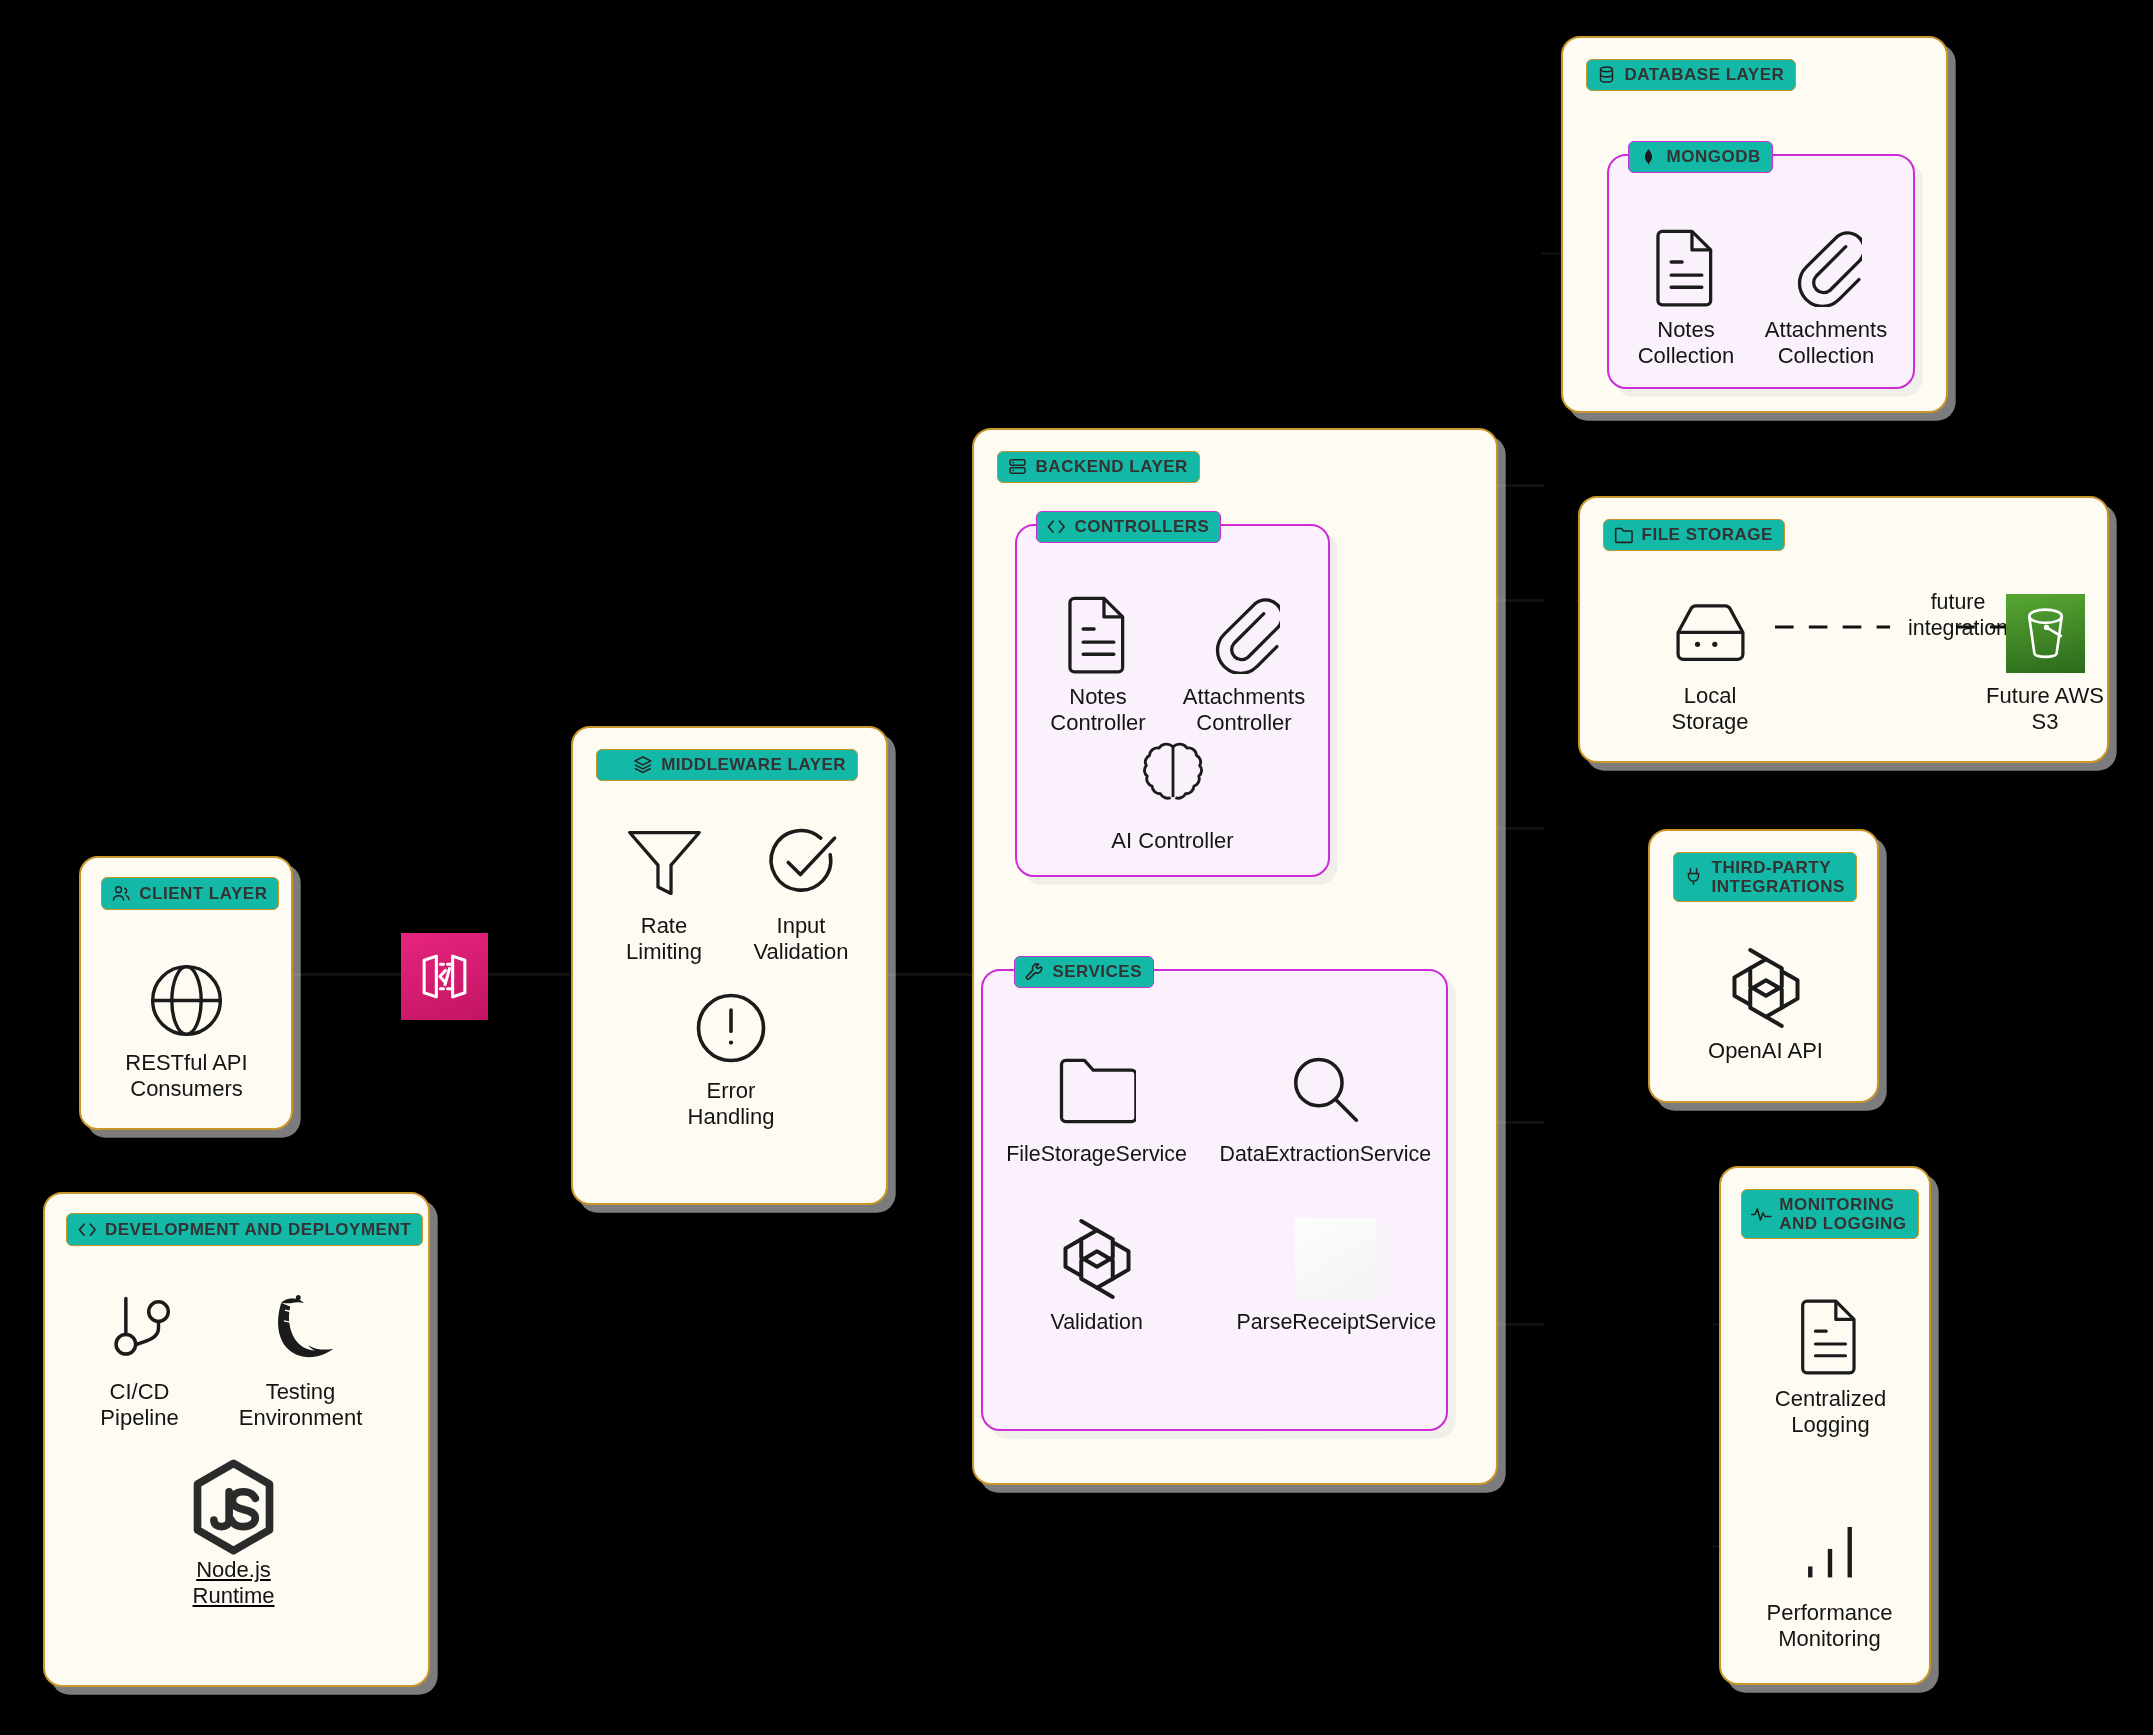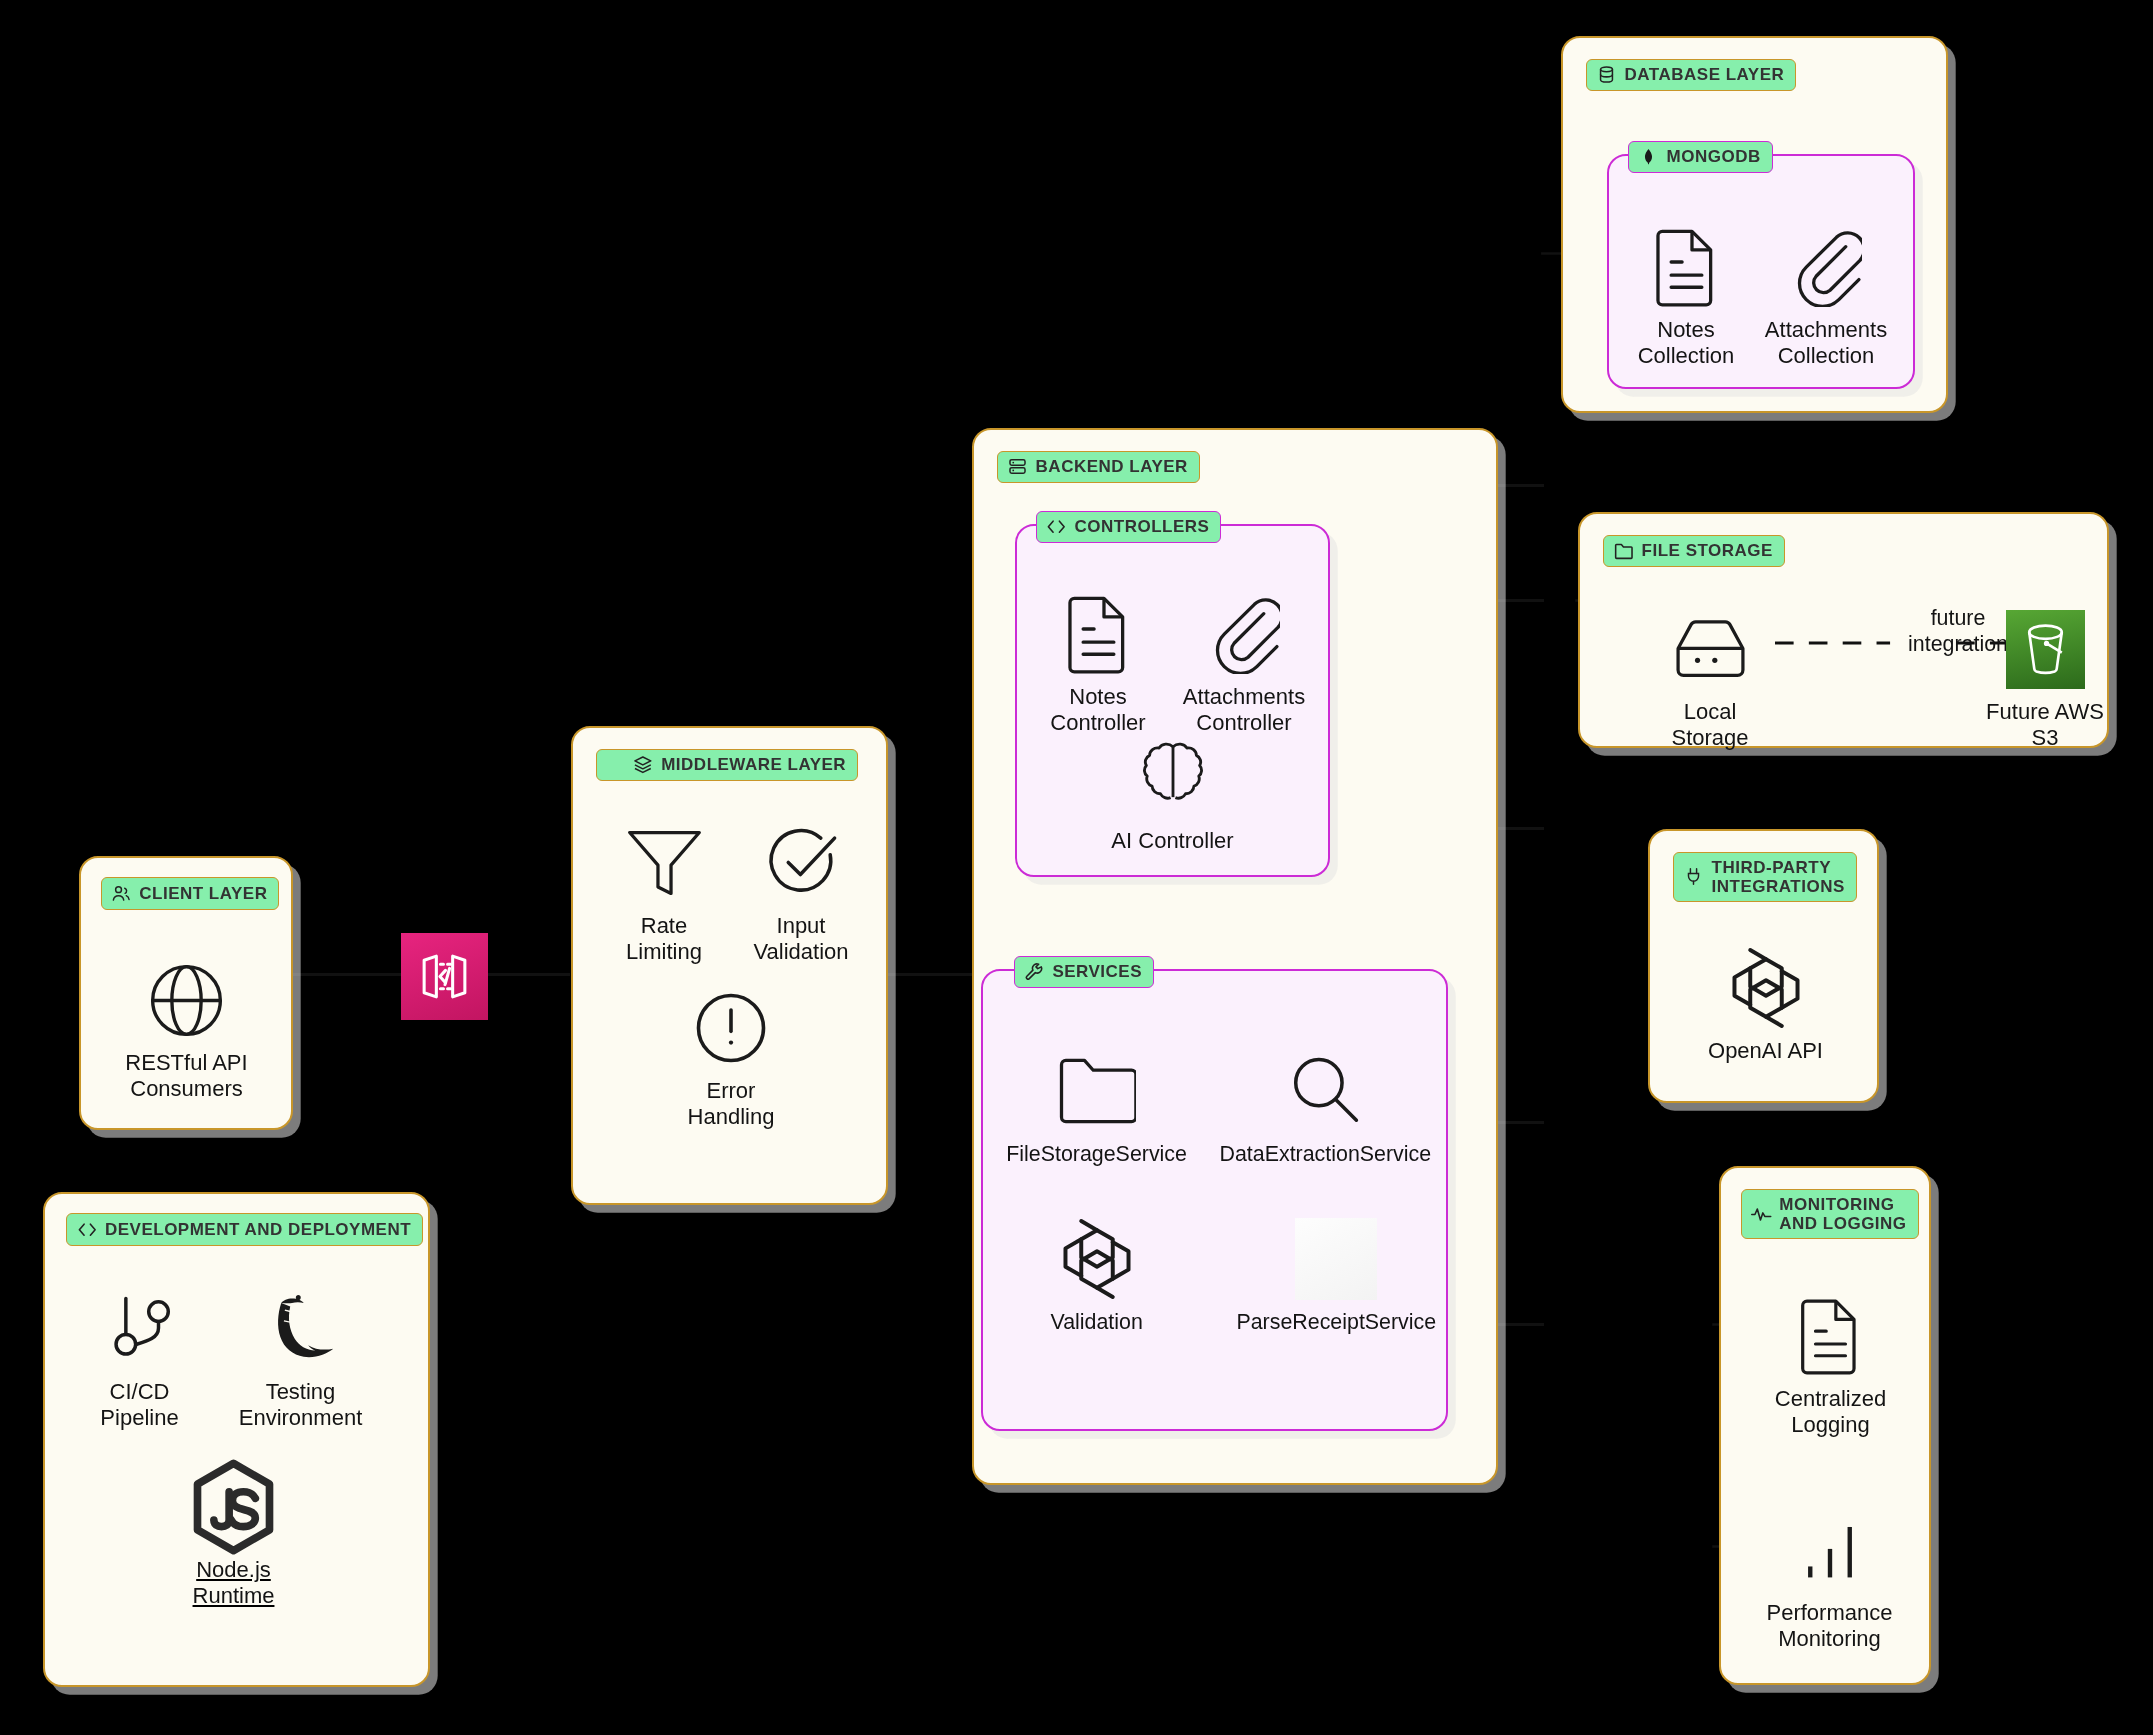--- a/index.html
+++ b/index.html
@@ -38,21 +38,21 @@
     box-sizing: border-box;
     box-shadow: 7.7px 7.7px 0 0 rgba(225,225,225,0.45);
   }
 
   
   .chip {
     position: absolute;
     display: flex;
     align-items: center;
     gap: 7.7px;
-    background: #86efac;
+    background: #14b8a6;
     border: 1.7px solid #C8962A;
     border-radius: 6px;
     padding: 5.1px 11px 5.1px 9.4px;
     font-size: 17px;
     font-weight: 700;
     letter-spacing: 0.5px;
     color: #333333;
     line-height: 1.12;
     white-space: pre-line;
     box-sizing: border-box;
@@ -206,21 +206,21 @@
           <svg width="72" height="79" viewBox="0 0 64 72" fill="none" stroke="#1b1b1b" stroke-width="3" stroke-linecap="round" stroke-linejoin="round">
             <path d="M50 17L23 44a9 9 0 0 0 12.7 12.7l27-27a15 15 0 0 0-21.2-21.2L14 35.6a21 21 0 0 0 29.7 29.7L62 47"></path>
           </svg>
         </div>
         <div class="nlabel">Attachments
 Collection</div>
       </div>
     </div>
   </div>
 
-  <div class="card" style="left:1578px; top:512px; width:531px; height:236px;">
+  <div class="card" style="left:1578px; top:496px; width:531px; height:267px;">
     <div class="chip" style="left:23px; top:20.5px;">
       <span class="glyph">
         <svg width="19.7" height="18" viewBox="0 0 24 22" fill="none" stroke="#222" stroke-width="1.9" stroke-linejoin="round">
           <path d="M2 19V4a1 1 0 0 1 1-1h6l2.5 3H21a1 1 0 0 1 1 1v12a1 1 0 0 1-1 1H3a1 1 0 0 1-1-1z"></path>
         </svg>
       </span>
       <span class="chip-text">FILE STORAGE</span>
     </div>
 
     <div class="node" style="left:70px; top:94px; width:120px;">

